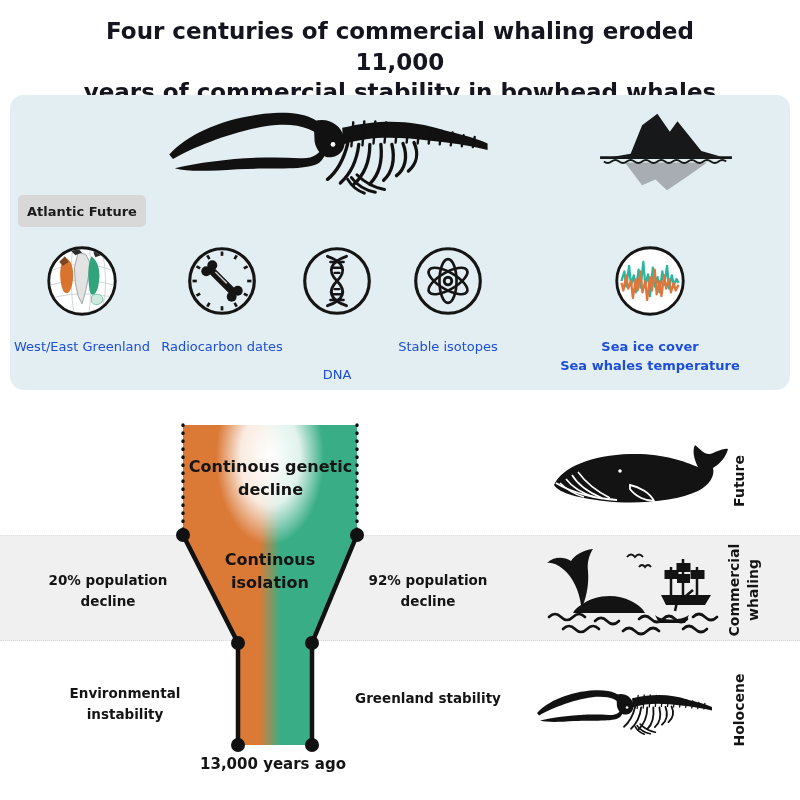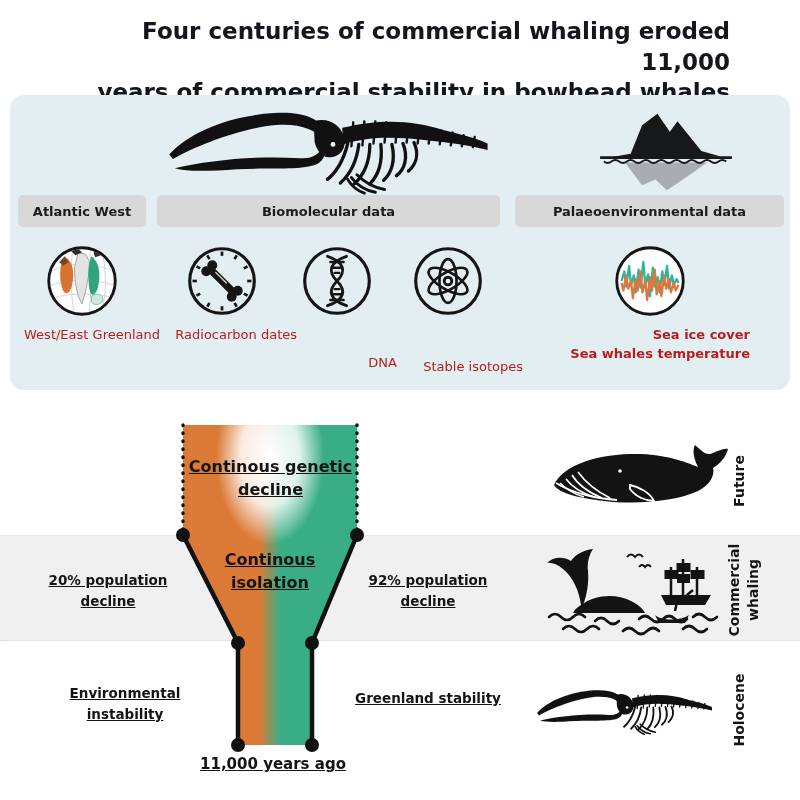--- a/index.html
+++ b/index.html
@@ -1,44 +1,44 @@
 <!DOCTYPE html>
 <html><head>
 <meta charset="utf-8">
 <style>
   * { margin:0; padding:0; box-sizing:border-box; }
   body { background:#ffffff; font-family:"DejaVu Sans","Liberation Sans",sans-serif; }
   #canvas { position:relative; width:800px; height:800px; background:#ffffff; overflow:hidden; color:#151515; }
   .abs { position:absolute; }
 
   
-  #title { left:70px; top:16px; width:660px; text-align:right; font-size:23px; font-weight:bold; color:#15151f; line-height:1.33; }
+  #title { left:70px; top:16px; width:660px; text-align:center; font-size:23px; font-weight:bold; color:#15151f; line-height:1.33; }
 
   
   #panel { left:10px; top:95px; width:780px; height:295px; background:#E3EEF2; border-radius:14px; }
   .panel-abs { position:absolute; }
   .bar { top:100px; height:32px; background:#D8D8D8; border-radius:5px; display:flex; align-items:center; justify-content:center; font-size:13px; font-weight:bold; color:#1b1b1b; }
   .b1 { left:8px;  width:128px; }
   .b2 { left:147px; width:343px; }
   .b3 { left:505px; width:269px; }
   .icn { top:148px; width:76px; height:76px; }
   .i1 { left:34px; } .i2 { left:174px; } .i3 { left:289px; } .i4 { left:400px; } .i5 { left:602px; }
-  .cap { top:231px; font-size:13px; color:#b91c1c; text-align:right; line-height:1.45; }
+  .cap { top:243px; font-size:13px; color:#1d4ed8; text-align:center; line-height:1.45; }
   .c1 { left:-6px;  width:156px; }
   .c2 { left:137px; width:150px; }
   .c3 { left:267px; width:120px;margin-top:28px; }
-  .c4 { left:363px; width:150px;margin-top:32px; }
+  .c4 { left:363px; width:150px; }
   .c5 { left:540px; width:200px;font-weight:bold; }
 
   
   #band { left:0; top:535px; width:800px; height:106px; background:#F0F0F0; border-top:1px dotted #e3e0e0; border-bottom:1px dotted #dcd9d9; z-index:1; }
 
   
   #funnel-svg { left:150px; top:415px; width:240px; height:340px; z-index:2; }
-  .ftxt { z-index:3; text-align:center; font-weight:bold; color:#141414;text-decoration:underline; }
+  .ftxt { z-index:3; text-align:center; font-weight:bold; color:#141414; }
   #t-continuous { left:173px; top:455px; width:195px; font-size:16px; line-height:1.45; }
   #t-isolation  { left:195px; top:548px; width:150px; font-size:16px; line-height:1.45; }
   #t-left48  { left:28px;  top:570px; width:160px; font-size:13.5px; line-height:1.55; }
   #t-right92 { left:348px; top:570px; width:160px; font-size:13.5px; line-height:1.55;text-align:center; }
   #t-env  { left:45px;  top:683px; width:160px; font-size:13.5px; line-height:1.55; }
   #t-stab { left:338px; top:690px; width:180px; font-size:13.5px; }
   #t-years { left:183px; top:755px; width:180px; font-size:15px; }
 
   
   #whale-future { left:542px; top:437px; width:190px; height:85px; z-index:2; }
@@ -105,23 +105,21 @@
       <use href="#whale-skel"></use>
     </svg>
 
     <svg class="panel-abs" style="left:582px;top:12px" width="148" height="86" viewBox="0 0 150 90">
       <path d="M14,53 L38,49 L50,19 L66,7 L79,26 L87,15 L112,46 L133,52 Z" fill="#16181a"></path>
       <path d="M32,58 L50,82 L64,76 L76,87 L97,73 L118,58 Z" fill="#A7ADB2"></path>
       <line x1="6" y1="53" x2="144" y2="53" stroke="#16181a" stroke-width="3"></line>
       <path d="M10,57 q4,3 8,0 q4,-3 8,0 q4,3 8,0 q4,-3 8,0 q4,3 8,0 q4,-3 8,0 q4,3 8,0 q4,-3 8,0 q4,3 8,0 q4,-3 8,0 q4,3 8,0 q4,-3 8,0 q4,3 8,0 q4,-3 8,0 q4,3 8,0 q4,-3 8,0" stroke="#16181a" stroke-width="2" fill="none"></path>
     </svg>
 
-    <div class="panel-abs bar b1">Atlantic West</div>
-    <div class="panel-abs bar b2">Biomolecular data</div>
-    <div class="panel-abs bar b3">Palaeoenvironmental data</div>
+    <div class="panel-abs bar b1">Atlantic Future</div>
 
     <svg class="panel-abs icn i1" viewBox="0 0 80 80">
       <defs>
           <clipPath id="mapclip">
             <circle cx="40" cy="40" r="33.5"></circle>
           </clipPath>
         </defs>
       <circle cx="40" cy="40" r="35" fill="#ffffff" stroke="#151515" stroke-width="3"></circle>
       <g clip-path="url(#mapclip)">
         <g stroke="#ccd4d9" stroke-width="1" fill="none">
@@ -257,21 +255,21 @@
         <circle cx="162" cy="330" r="7"></circle>
     </g>
   </svg>
 
   <div id="t-continuous" class="abs ftxt">Continous genetic decline</div>
   <div id="t-isolation" class="abs ftxt">Continous isolation</div>
   <div id="t-left48" class="abs ftxt">20% population decline</div>
   <div id="t-right92" class="abs ftxt">92% population decline</div>
   <div id="t-env" class="abs ftxt">Environmental instability</div>
   <div id="t-stab" class="abs ftxt">Greenland stability</div>
-  <div id="t-years" class="abs ftxt">11,000 years ago</div>
+  <div id="t-years" class="abs ftxt">13,000 years ago</div>
 
   <svg id="whale-future" class="abs" viewBox="0 0 190 85">
     <path d="M12,48 C20,30 50,18 88,17 C120,16 142,24 156,30 C152,22 150,14 153,8 C158,12 163,18 168,17 C173,16 180,11 186,12 C184,20 178,27 171,31 C173,38 168,48 156,54 C135,64 95,68 62,64 C38,61 18,57 12,48 Z" fill="#131313"></path>
     <g stroke="#ffffff" stroke-width="1.6" fill="none">
       <path d="M18,46 C24,52 32,57 42,60"></path>
         <path d="M24,42 C30,50 40,56 52,60"></path>
       <path d="M30,38 C36,48 48,56 60,61"></path>
         <path d="M36,35 C44,46 56,55 68,61"></path>
     </g>
     <path d="M14,46 C30,56 55,62 75,63" stroke="#ffffff" stroke-width="2" fill="none"></path>

